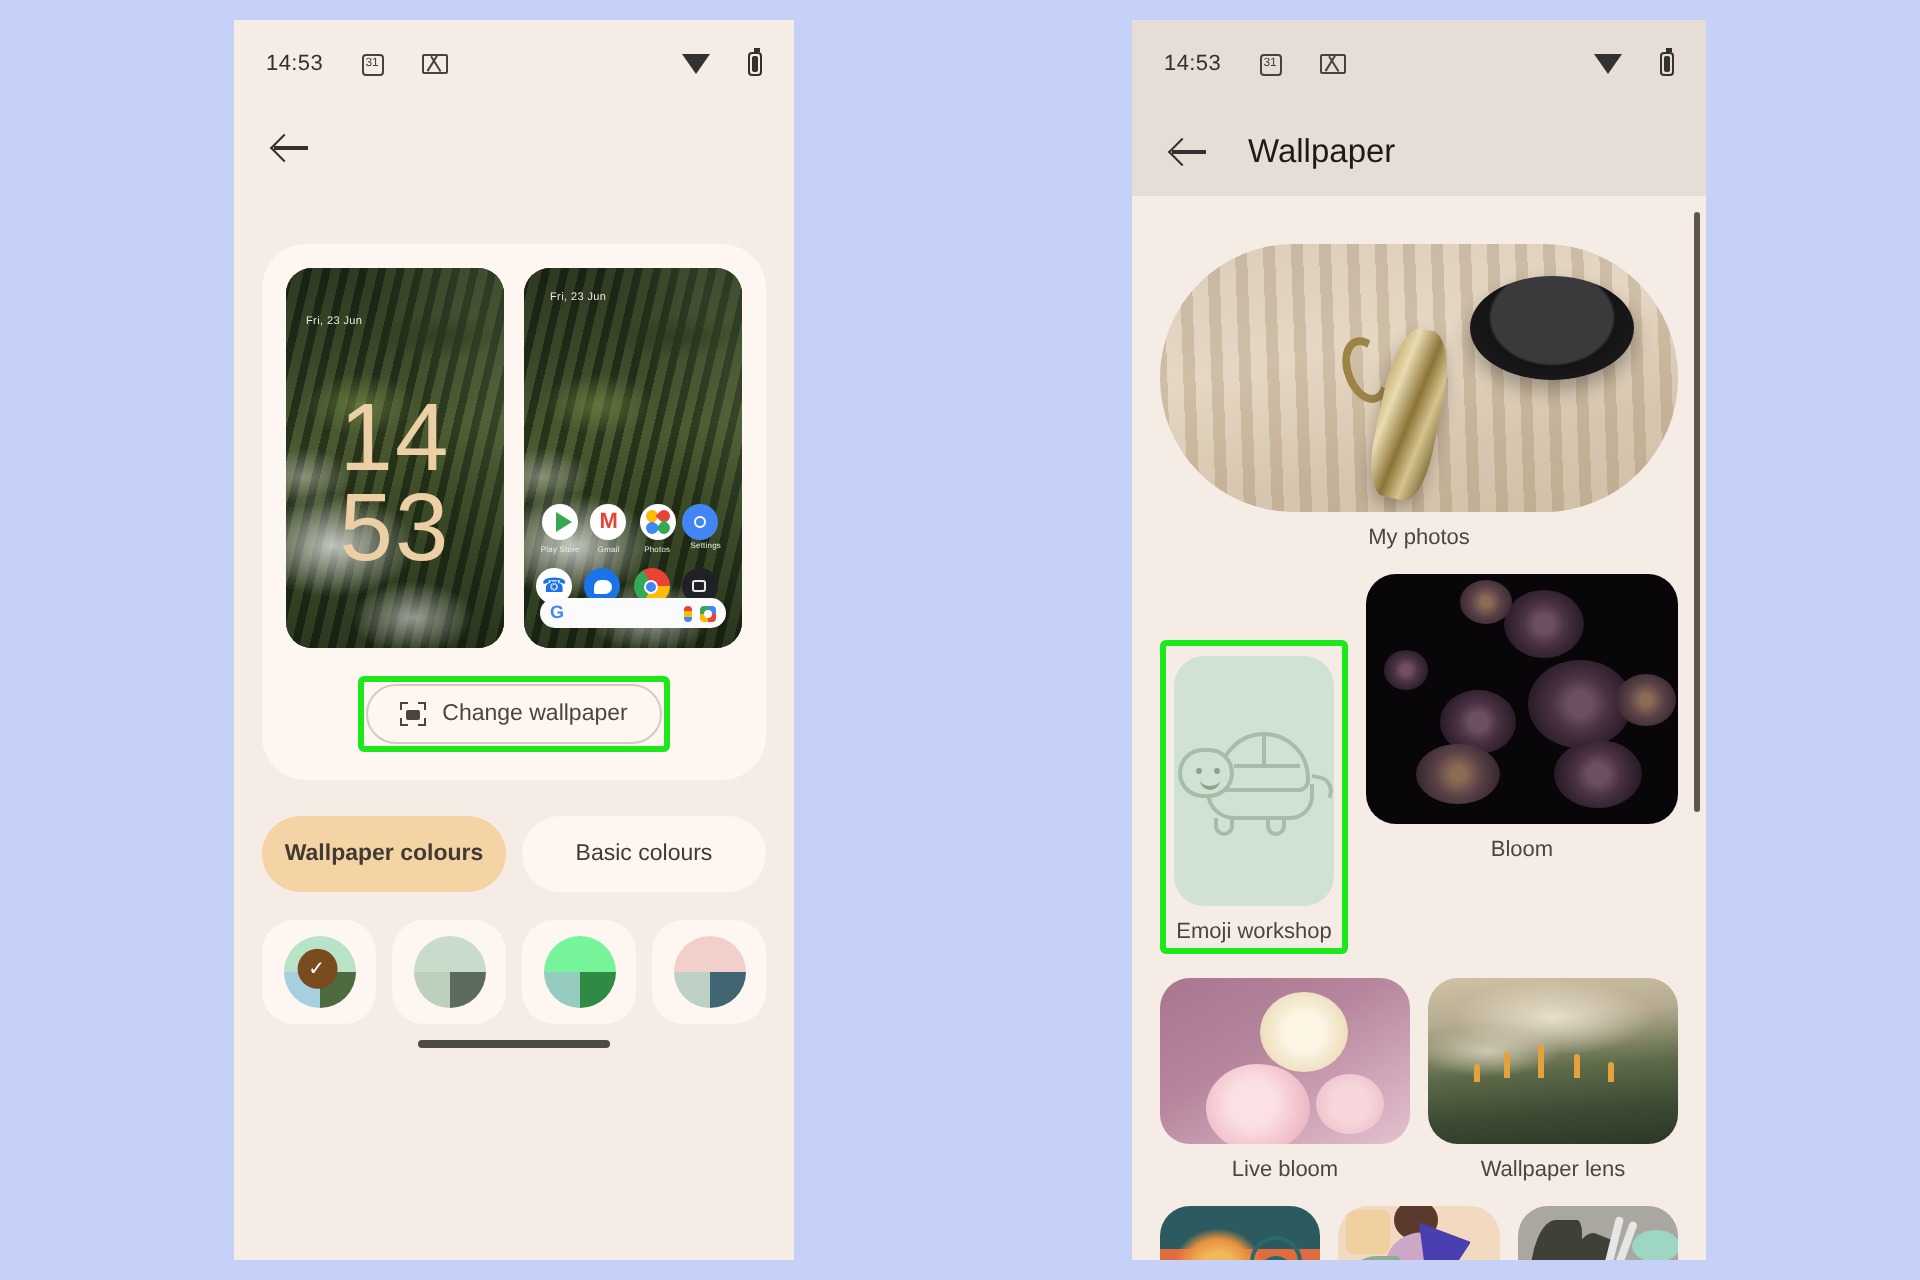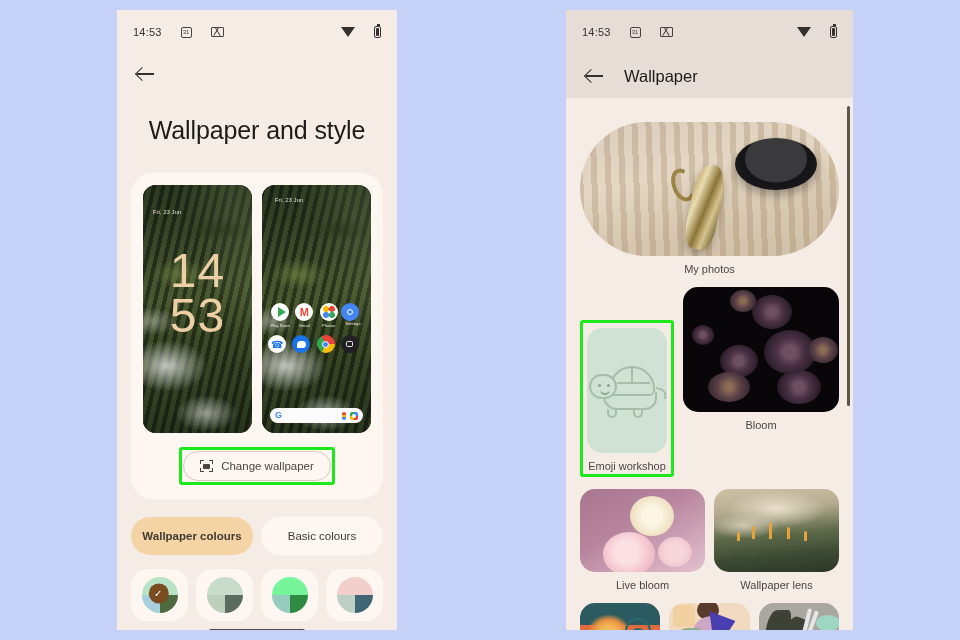--- a/index.html
+++ b/index.html
@@ -72,21 +72,21 @@
     margin-top: 22px; letter-spacing: -.1px;
   }
 
   
   .preview-card {
     margin: 28px 14px 0; background: #fdf6f1; border-radius: 22px;
     padding: 12px 12px 14px;
   }
   .previews { display: flex; gap: 10px; justify-content: center; }
   .screen-thumb {
-    width: 112px; height: 248px; border-radius: 13px; overflow: hidden; position: relative;
+    width: 112px; height: 190px; border-radius: 13px; overflow: hidden; position: relative;
     background: #2e3a29;
   }
   .wall {
     position: absolute; inset: 0;
     background:
       radial-gradient(ellipse 60px 38px at 22% 73%, rgba(250,250,250,.72), rgba(250,250,250,0) 68%),
       radial-gradient(ellipse 44px 26px at 58% 92%, rgba(245,245,245,.55), rgba(245,245,245,0) 70%),
       radial-gradient(ellipse 34px 20px at 8% 55%, rgba(240,240,240,.4), rgba(240,240,240,0) 72%),
       repeating-linear-gradient(103deg, rgba(18,26,14,.55) 0 4px, rgba(92,108,66,.22) 4px 9px),
       linear-gradient(172deg, #1f2a17 0%, #2f3d22 22%, #46542c 44%, #32411f 62%, #26331a 82%, #1b2513 100%);
@@ -327,21 +327,20 @@
       <span class="ic-gmail"></span>
       <span class="sb-spacer"></span>
       <span class="ic-wifi"></span>
       <span class="ic-batt"></span>
     </div>
 
     <div class="backrow">
       <div class="arrow-back"></div>
     </div>
 
-    <div class="page-title">Wallpaper and style</div>
 
     <div class="preview-card">
       <div class="previews">
 
         <div class="screen-thumb">
           <div class="wall"></div>
           <div class="lock-date">Fri, 23 Jun</div>
           <div class="lock-clock">
             <span>14</span>
             <span>53</span>

